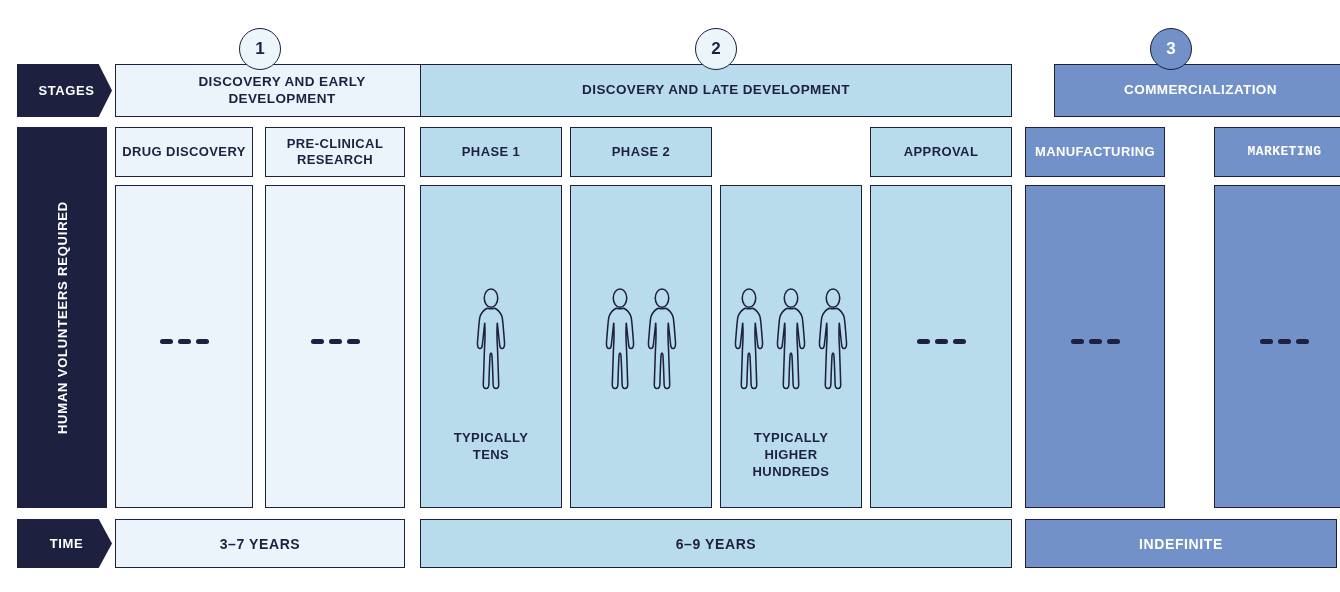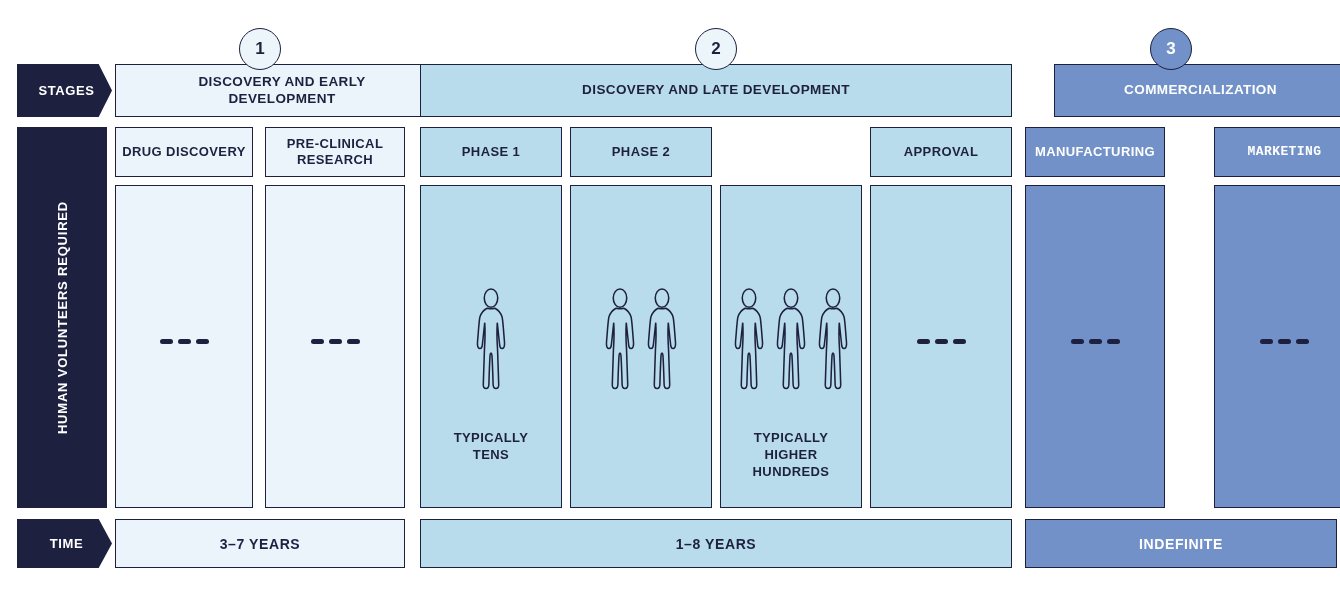--- a/index.html
+++ b/index.html
@@ -202,19 +202,19 @@
           <div class="dash"></div>
           <div class="dash"></div>
         </div>
       </div>
   </div>
 
   <div class="abs box fill1 time-box t1">
     <span>3–7 YEARS</span>
   </div>
   <div class="abs box fill2 time-box t2">
-    <span>1–8 YEARS</span>
+    <span>6–9 YEARS</span>
   </div>
   <div class="abs box fill3 time-box t3">
     <span>INDEFINITE</span>
   </div>
 
 </div>
 
 </body></html>

